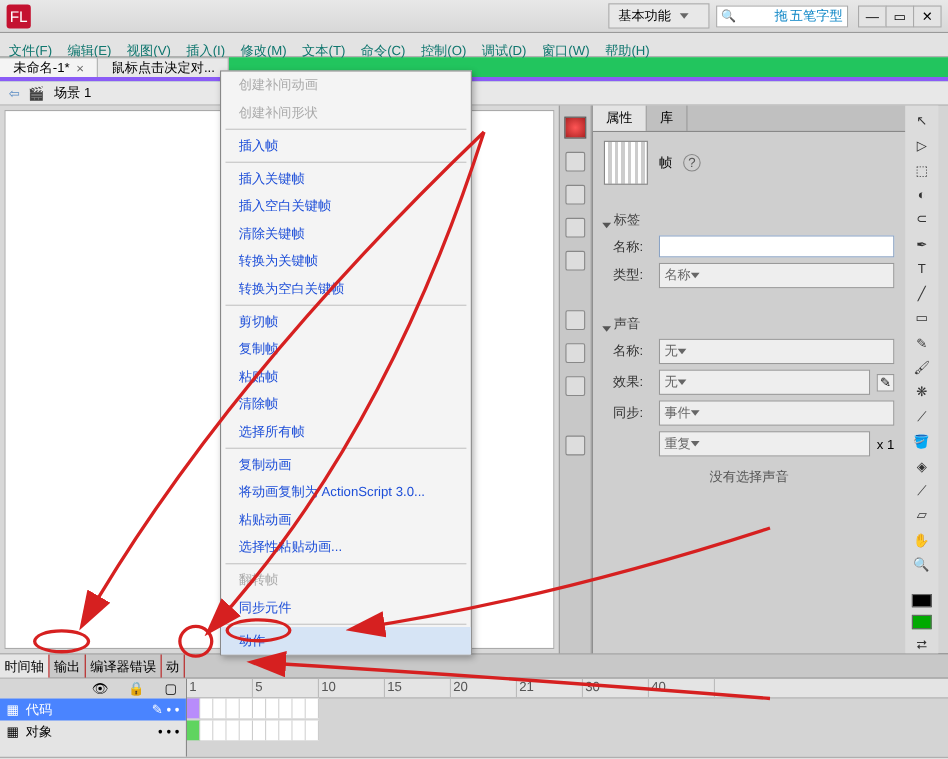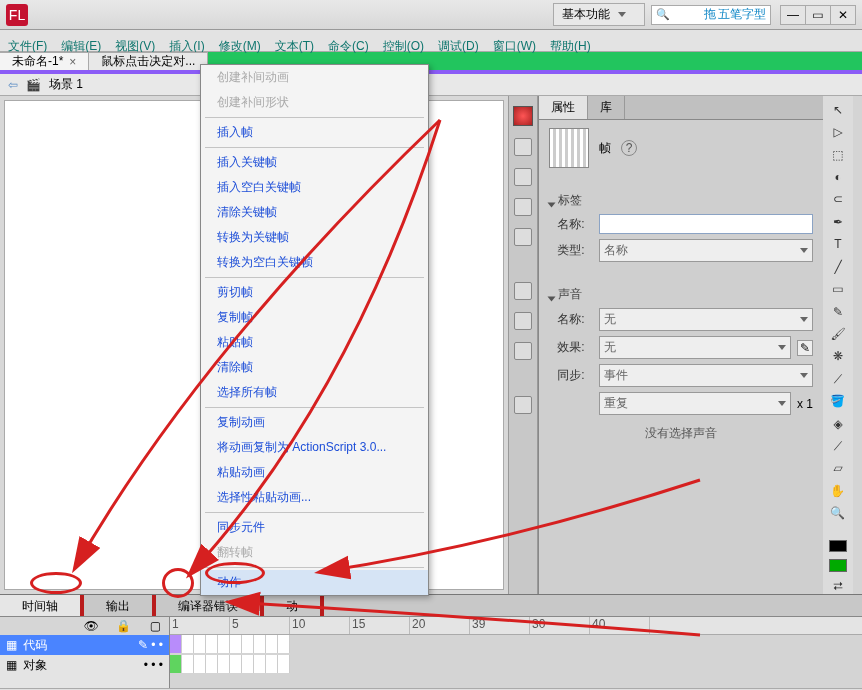--- a/index.html
+++ b/index.html
@@ -34,26 +34,26 @@
 .panel-tab { padding:3px 12px; border-right:1px solid #999; }
 .panel-tab.active { background:#e4e4e4; }
 .panel-body { padding:8px 10px; flex:1; overflow:auto; }
 .thumb { width:40px; height:40px; border:1px solid #888; background:repeating-linear-gradient(90deg,#fff,#fff 3px,#ccc 3px,#ccc 6px); display:inline-block; }
 .info-ico { float:right; width:16px; height:16px; border:1px solid #888; border-radius:50%; text-align:center; line-height:14px; color:#555; }
 .section-hd { color:#444; margin:24px 0 4px; display:flex; align-items:flex-end; gap:4px; }
 .tri { width:0; height:0; border-top:4px solid transparent; border-bottom:4px solid transparent; border-left:5px solid #555; transform:rotate(90deg); }
 .field { display:flex; align-items:center; margin:5px 0; gap:6px; }
 .field label { width:44px; text-align:center; color:#333; }
 .field input.txt { flex:1; border:1px solid #8ba3c4; padding:2px 4px; background:#fff; }
-.field .dd { flex:1; border:1px solid #999; background:#eee; padding:2px 4px; display:flex; justify-content:space-between; align-items:center; color:#666; }
+.field .dd { flex:1; border:1px solid #999; background:#eee; padding:2px 4px; display:flex; justify-content:flex-start; align-items:center; color:#666; }
 .rtoolbar { width:30px; background:#dcdcdc; display:flex; flex-direction:column; align-items:center; padding-top:6px; gap:7px; }
 .rtoolbar .rtool { width:18px; height:18px; display:flex; align-items:center; justify-content:center; color:#333; }
 .bottom { height:116px; display:flex; flex-direction:column; border-top:1px solid #777; background:#d4d4d4; }
 .btabs { height:22px; display:flex; background:#c8c8c8; border-bottom:1px solid #888; }
-.btab { padding:3px 22px; border-right:4px solid #b91c1c; }
+.btab { padding:3px 4px; border-right:1px solid #b91c1c; }
 .btab.active { background:#e6e6e6; }
 .timeline { flex:1; display:flex; }
 .layers { width:170px; background:#e4e4e4; border-right:1px solid #888; }
 .layers-hd { height:18px; display:flex; justify-content:flex-end; gap:18px; padding:0 8px; align-items:center; background:#d6d6d6; }
 .layer-row { height:20px; display:flex; align-items:center; padding:0 6px; gap:6px; }
 .layer-row.sel { background:#4a84ff; color:#fff; }
 .frames { flex:1; display:flex; flex-direction:column; }
 .ruler { height:18px; background:#e4e4e4; border-bottom:1px solid #aaa; display:flex; font-size:10px; color:#555; }
 .ruler span { width:60px; border-right:1px solid #bbb; padding-left:2px; }
 .track { height:20px; display:flex; }
@@ -255,21 +255,21 @@
         <span style="margin-left:auto">• • •</span>
       </div>
     </div>
     <div class="frames">
       <div class="ruler">
         <span>1</span>
         <span>5</span>
         <span>10</span>
         <span>15</span>
         <span>20</span>
-        <span>39</span>
+        <span>21</span>
         <span>30</span>
         <span>40</span>
       </div>
       <div class="track">
         <div class="kf key"></div>
           <div class="kf"></div>
           <div class="kf"></div>
           <div class="kf"></div>
           <div class="kf"></div>
           <div class="kf"></div>
@@ -319,22 +319,22 @@
     <div class="mi">复制帧</div>
     <div class="mi">粘贴帧</div>
     <div class="mi">清除帧</div>
     <div class="mi">选择所有帧</div>
     <div class="sep"></div>
     <div class="mi">复制动画</div>
     <div class="mi">将动画复制为 ActionScript 3.0...</div>
     <div class="mi">粘贴动画</div>
     <div class="mi">选择性粘贴动画...</div>
     <div class="sep"></div>
+    <div class="mi disabled">翻转帧</div>
     <div class="mi">同步元件</div>
-    <div class="mi disabled">翻转帧</div>
     <div class="sep"></div>
     <div class="mi hl">动作</div>
   </div>
 
 <div class="red-ellipse" style="left:30px;top:572px;width:52px;height:22px"></div>
 <div class="red-ellipse" style="left:162px;top:568px;width:32px;height:30px"></div>
 <div class="red-ellipse" style="left:205px;top:562px;width:60px;height:22px"></div>
 
 <svg class="annot">
   <defs>

